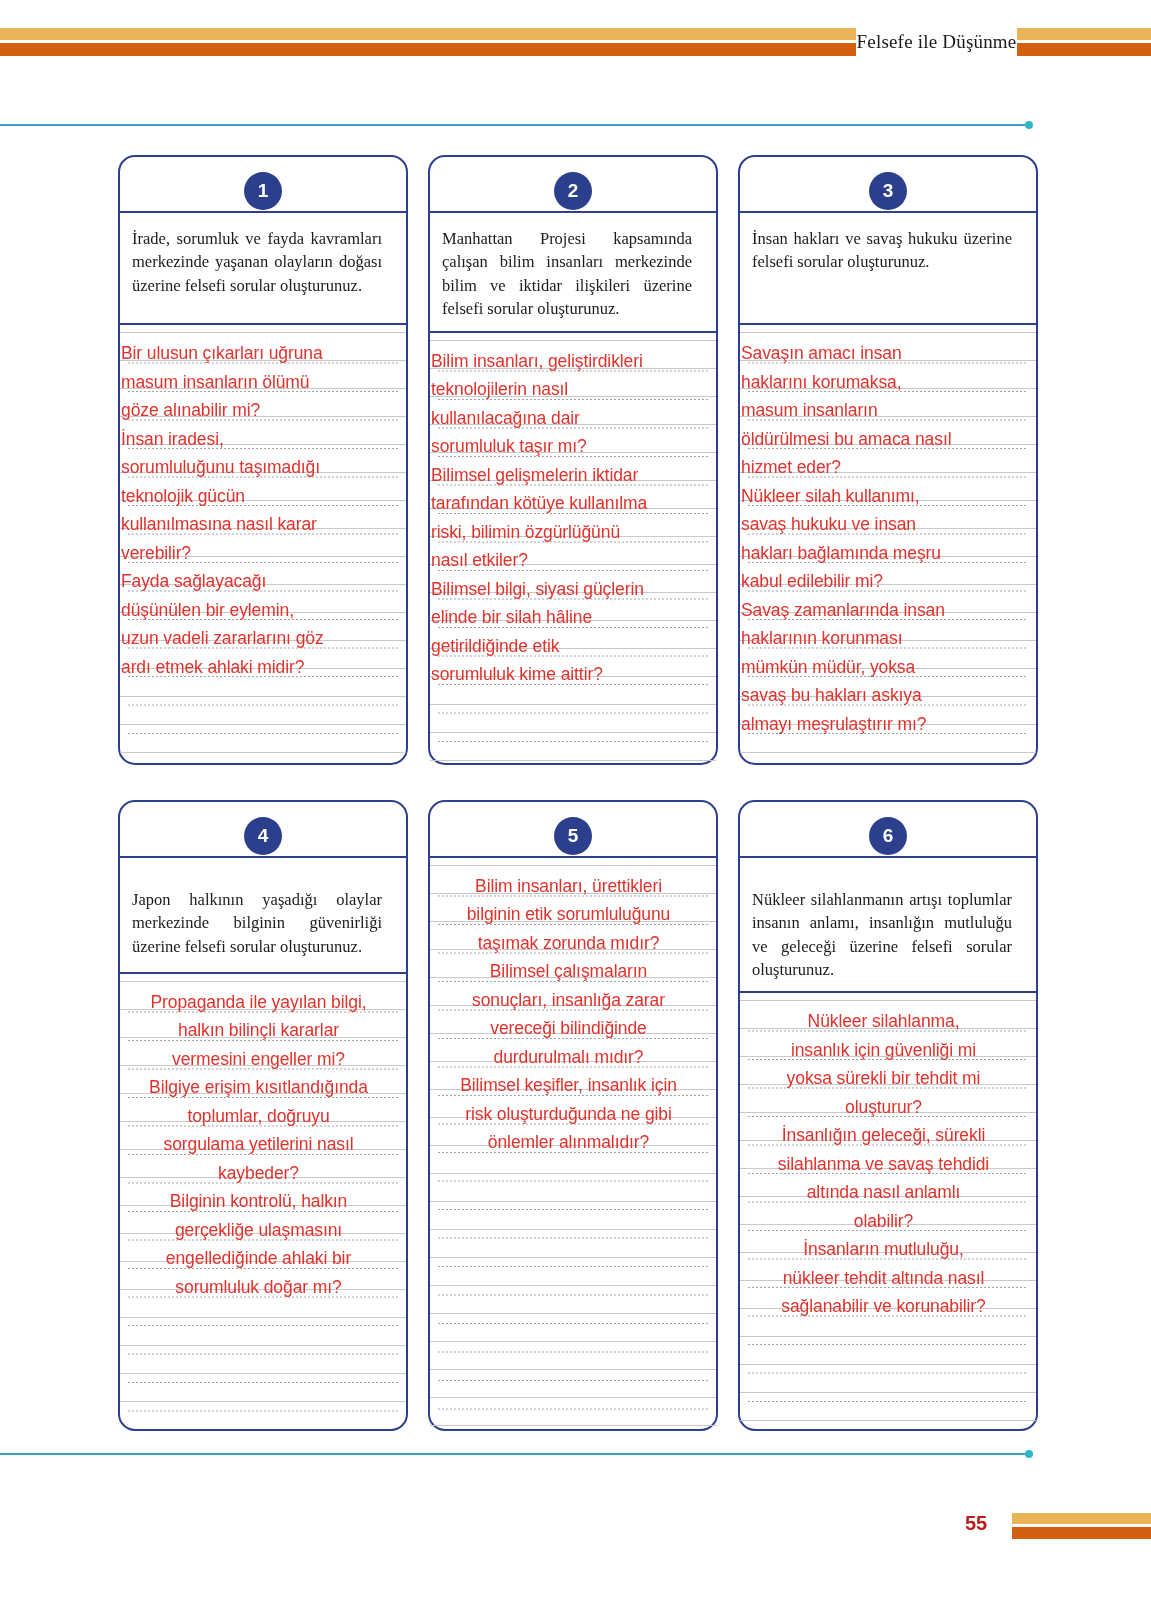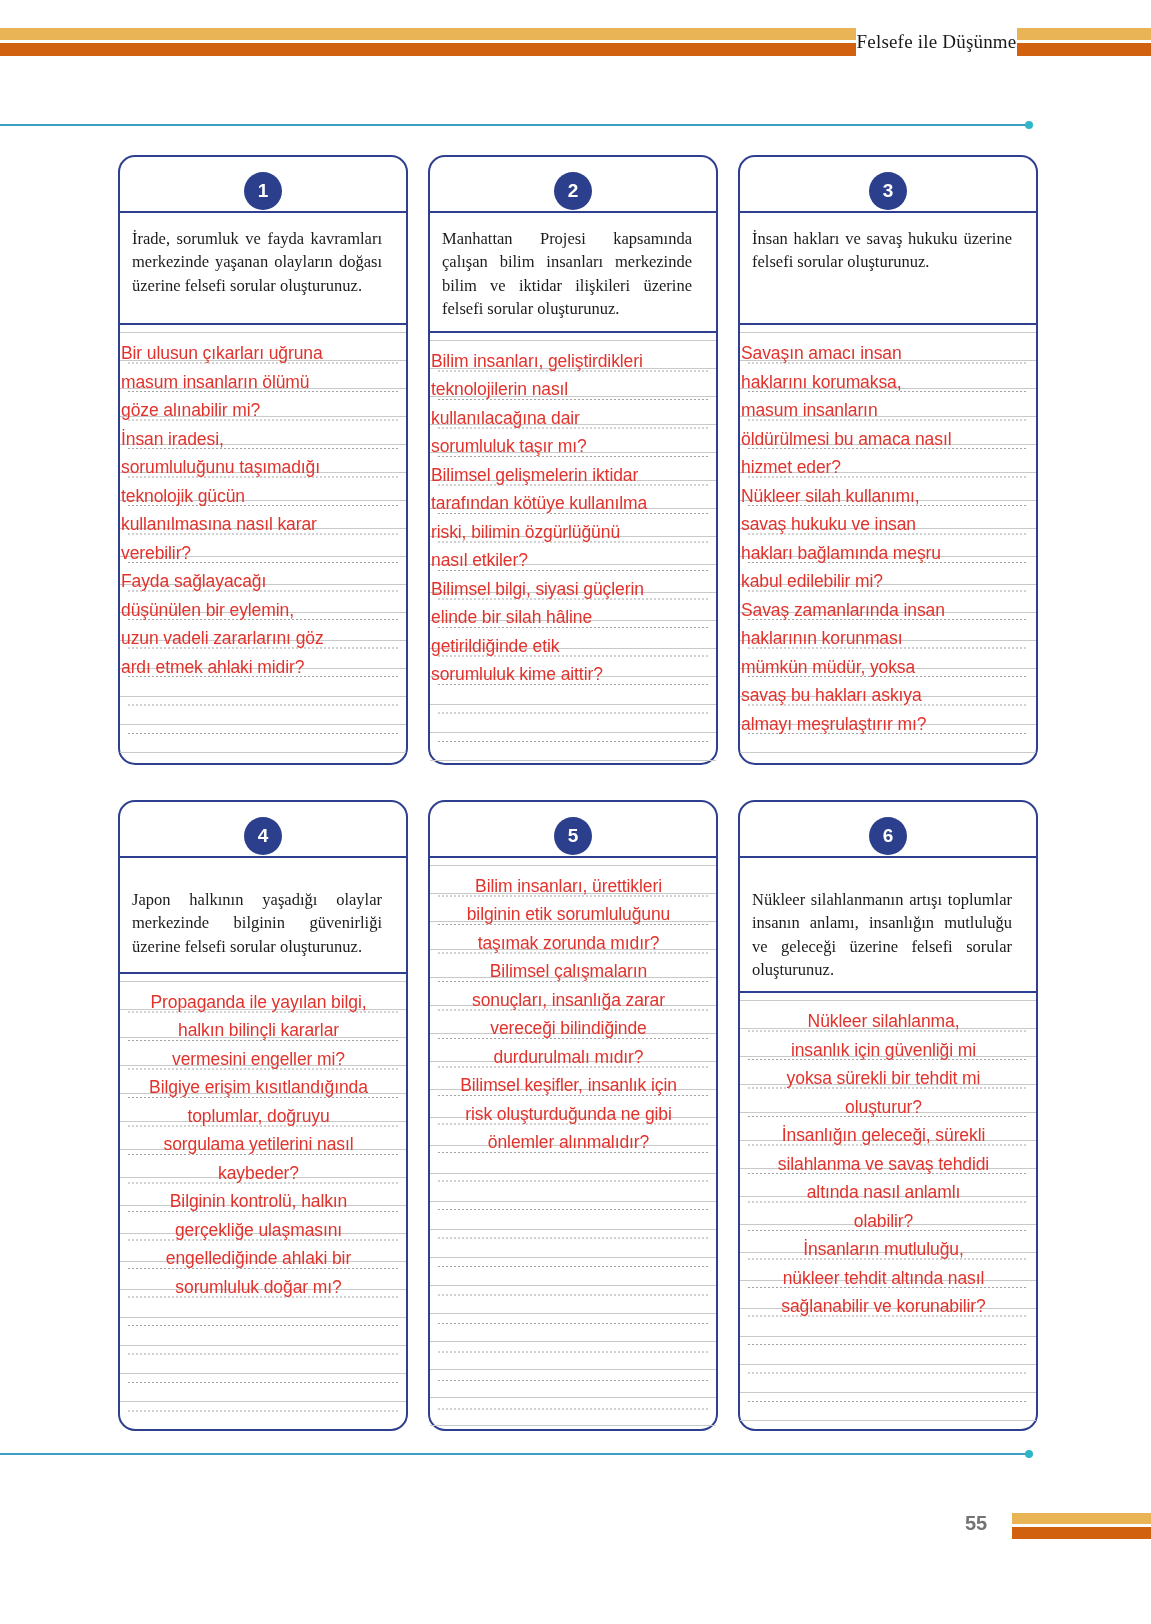--- a/index.html
+++ b/index.html
@@ -185,21 +185,21 @@
     left: 0; top: 1510px;
     width: 1151px;
     height: 30px;
   }
   .page-num {
     position: absolute;
     left: 965px; top: 2px;
     font-family: "Liberation Sans", sans-serif;
     font-size: 20px;
     font-weight: bold;
-    color: #737373;
+    color: #b91c1c;
   }
   .ftr-bar-amber {
     position: absolute;
     left: 1012px; top: 3px;
     width: 139px; height: 11px;
     background: #e9b455;
   }
   .ftr-bar-orange {
     position: absolute;
     left: 1012px; top: 17px;

